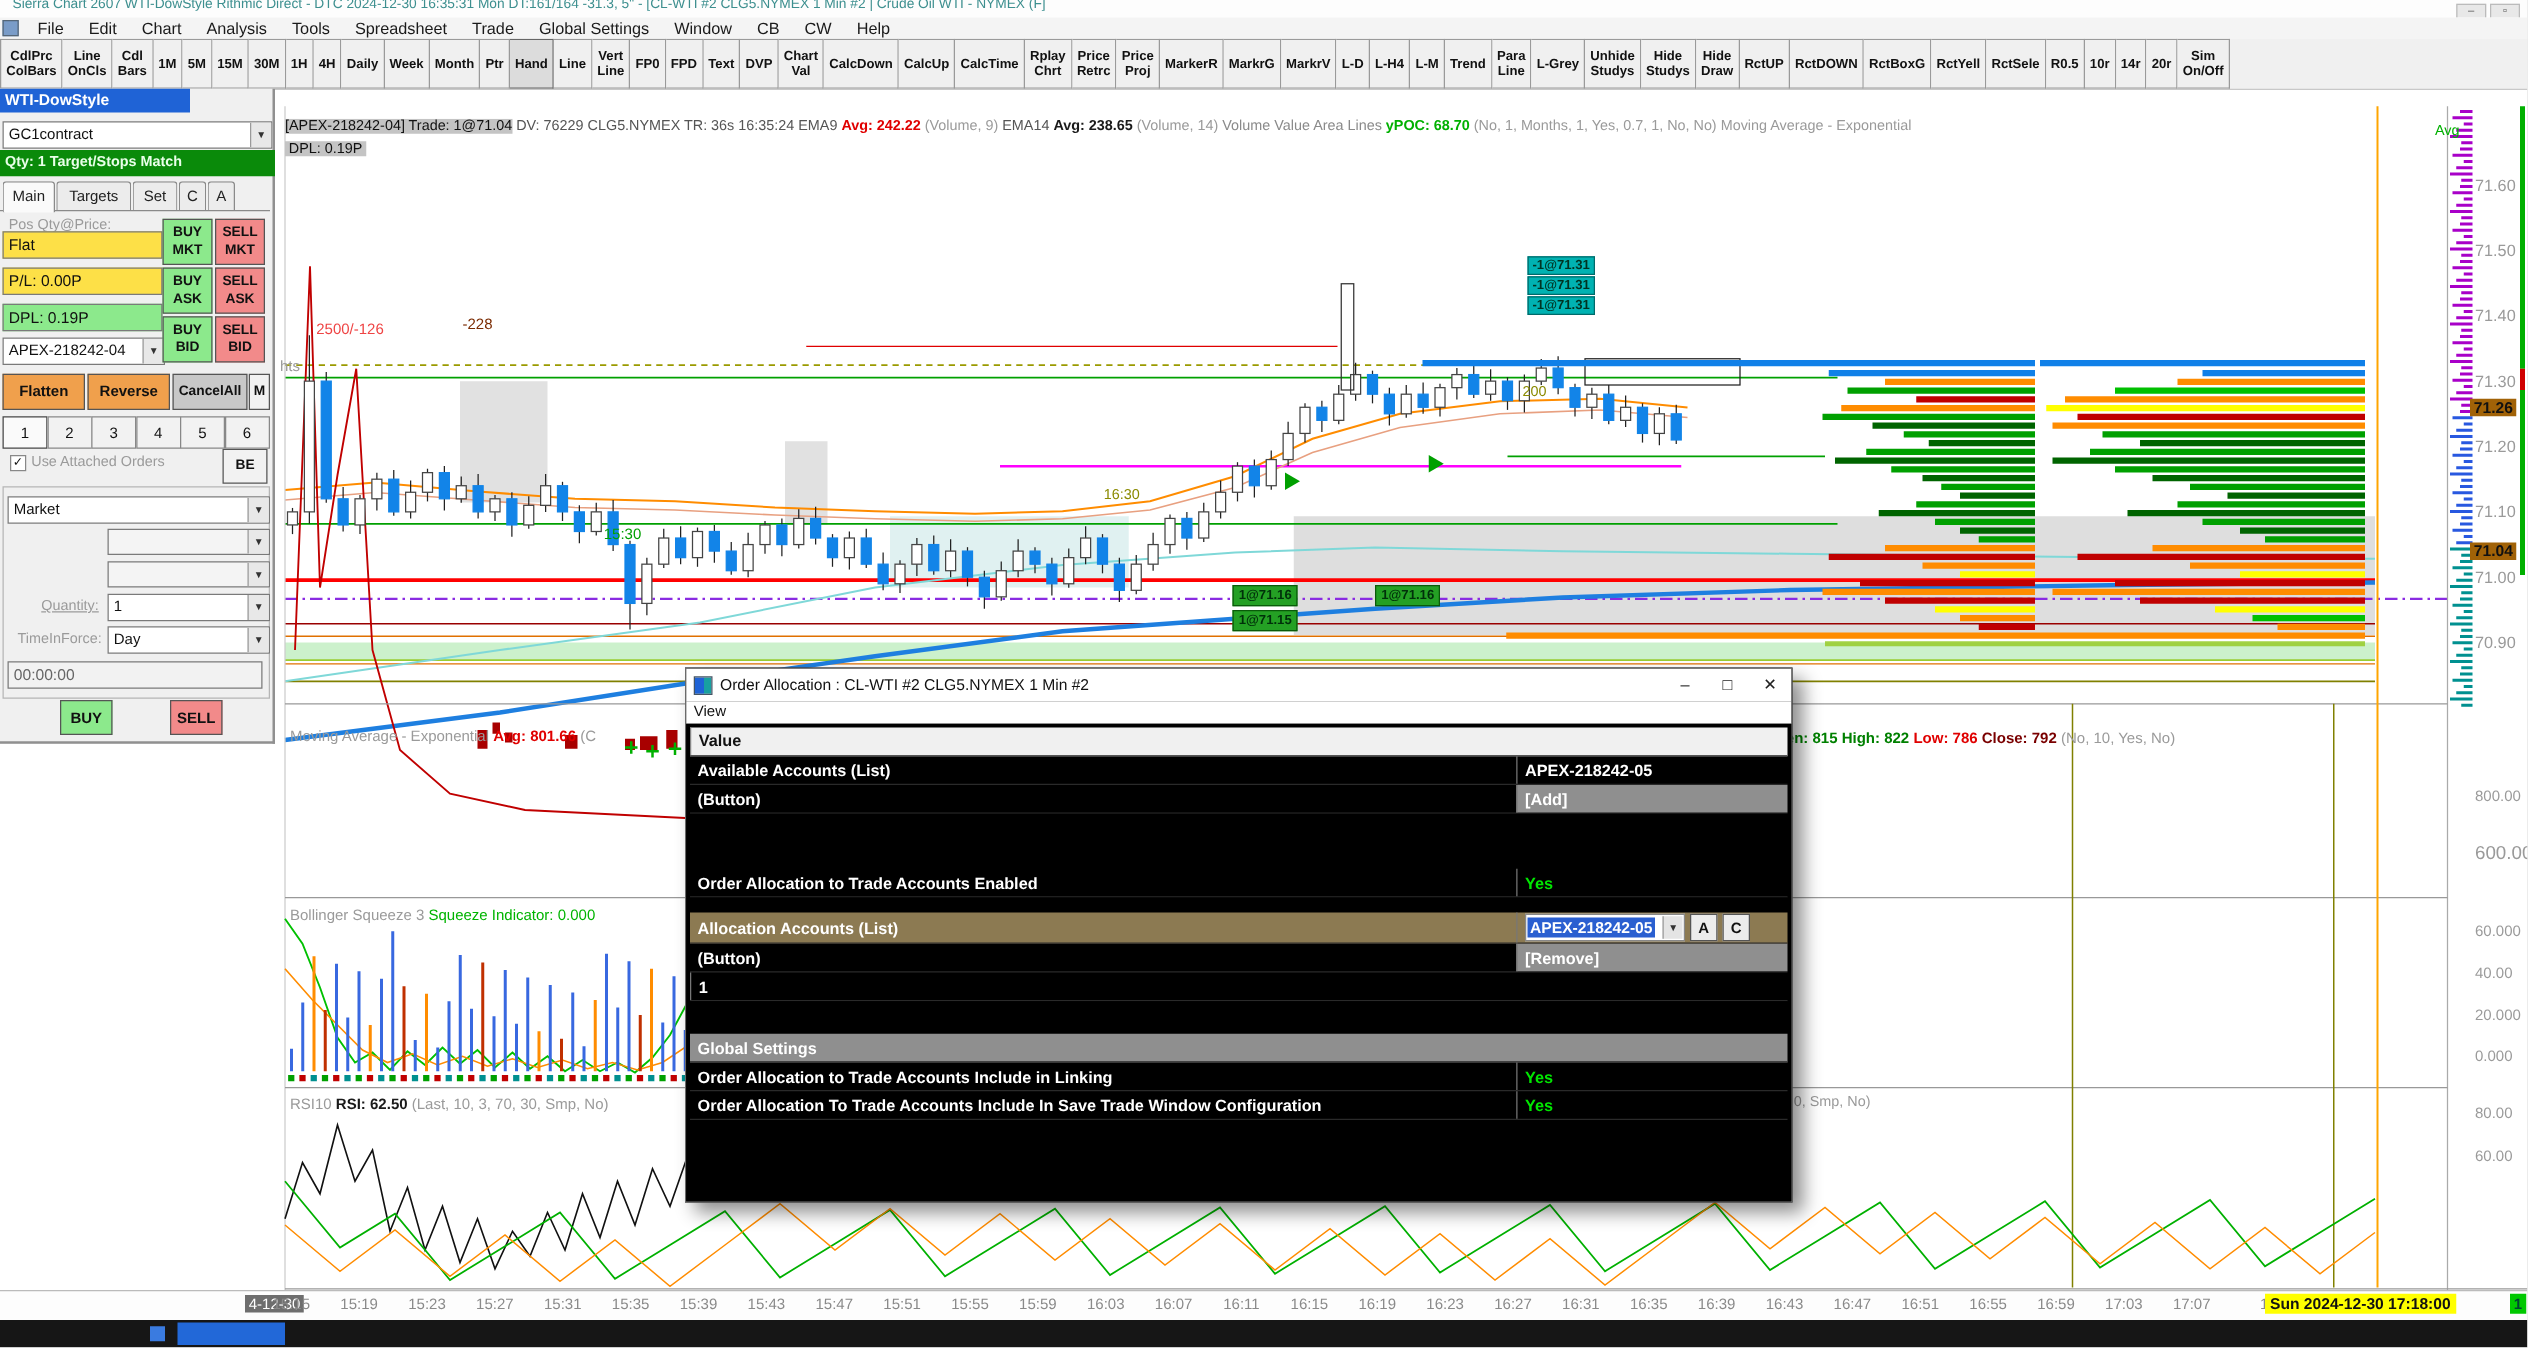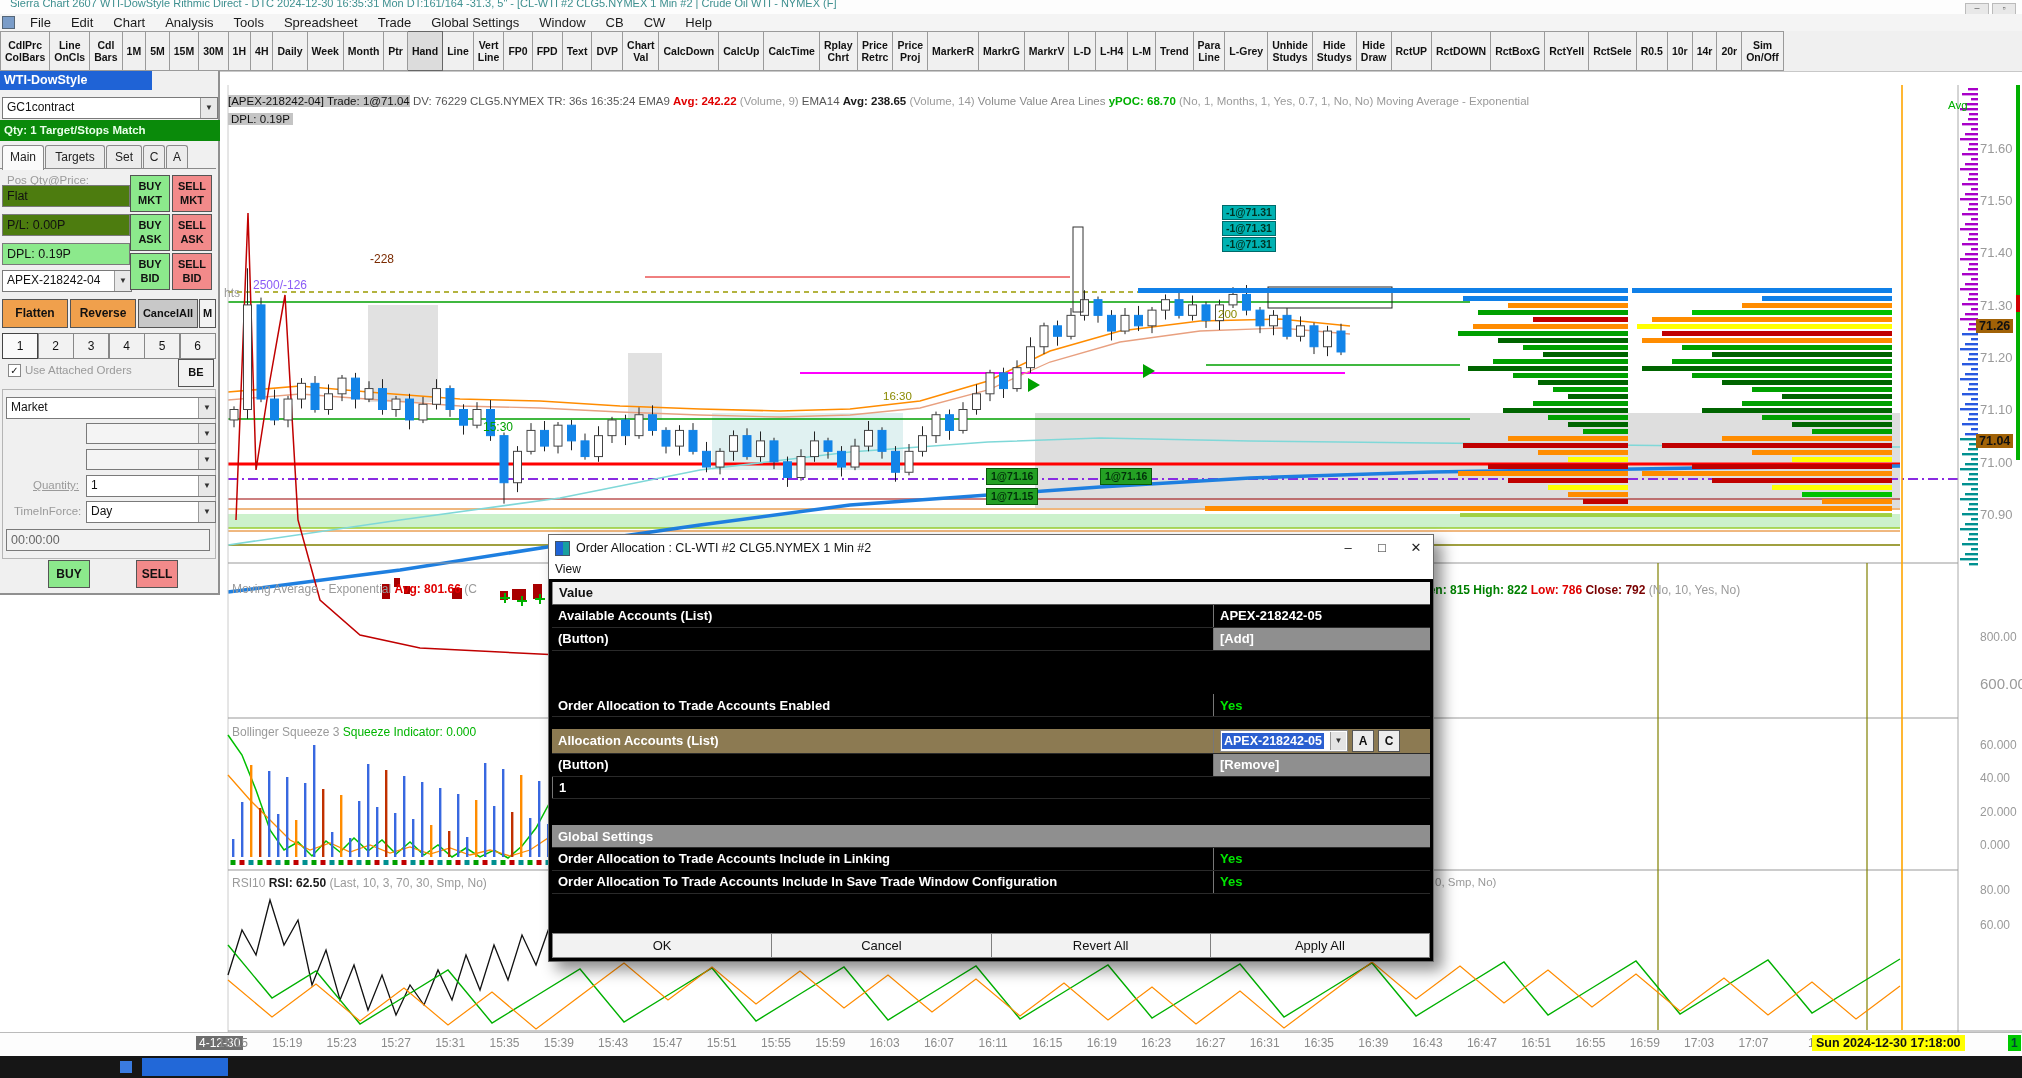--- a/index.html
+++ b/index.html
@@ -38,21 +38,21 @@
   .combo .dd{position:absolute;right:0;top:0;bottom:0;width:16px;background:#e8e8e8;border-left:1px solid #9a9a9a;
              font-size:8px;color:#333;display:flex;align-items:center;justify-content:center;}
   .combo.disabled{background:#f4f4f4;color:#999;}
   #tp-qtybanner{position:absolute;left:0;top:49px;width:216px;height:21px;background:#0a8a0a;color:#e9ffe9;
             font-weight:bold;font-size:11.5px;line-height:21px;padding-left:4px;}
   .tp-tab{position:absolute;top:74px;height:22px;background:#ececec;border:1px solid #8a8a8a;border-bottom:none;
           font-size:12px;text-align:center;line-height:22px;border-radius:3px 3px 0 0;color:#222;}
   .tp-tab.active{background:#fafafa;font-weight:normal;height:24px;z-index:2;}
   .tp-tabline{position:absolute;left:0;top:97px;width:216px;height:1px;background:#8a8a8a;}
   .graylabel{position:absolute;color:#9a9a9a;font-size:11.5px;}
-  .tp-input{position:absolute;background:#4d7c0f;border:1px solid #7a7a7a;font-size:12.5px;padding-left:4px;line-height:20px;}
+  .tp-input{position:absolute;background:#fde047;border:1px solid #7a7a7a;font-size:12.5px;padding-left:4px;line-height:20px;}
   .tradebtn{position:absolute;border:1px solid #555;font-weight:bold;font-size:11px;line-height:1.25;text-align:center;
             display:flex;align-items:center;justify-content:center;white-space:pre-line;color:#111;}
   .buy{background:#8ce98c;}
   .sell{background:#f28a8a;}
   .orangebtn{background:#f0a04c;}
   .graybtn{background:#c8c8c8;}
   .numbtn{position:absolute;top:262px;height:24px;width:34px;background:#f2f2f2;border:1px solid #888;
           text-align:center;line-height:24px;font-size:12px;}
   .numbtn.first{background:#fafafa;border-color:#444;}
   #tp-group{position:absolute;left:2px;top:318px;width:212px;height:168px;border:1px solid #b5b5b5;}
@@ -724,21 +724,21 @@
       <div class="tp-tab" style="left: 166px; width: 20px;">A</div>
       <div class="numbtn first" style="left: 2px;">1</div>
       <div class="numbtn" style="left: 37.5px;">2</div>
       <div class="numbtn" style="left: 73px;">3</div>
       <div class="numbtn" style="left: 108.5px;">4</div>
       <div class="numbtn" style="left: 144px;">5</div>
       <div class="numbtn" style="left: 179.5px;">6</div>
     </div>
 
   <div id="annot-layer">
-      <div class="txtlabel" style="left: 253px; top: 278px; color: #8b5cf6; font-size: 12px;">2500/-126</div>
+      <div class="txtlabel" style="left: 253px; top: 256px; color: #ef4444; font-size: 12px;">2500/-126</div>
       <div class="txtlabel" style="left: 370px; top: 252px; color: rgb(122, 42, 0); font-size: 12px;">-228</div>
       <div class="txtlabel" style="left: 224px; top: 286px; color: rgb(154, 154, 154); font-size: 12px;">hts</div>
       <div class="txtlabel" style="left: 1218px; top: 308px; color: rgb(138, 138, 0); font-size: 11.5px;">200</div>
       <div class="txtlabel" style="left: 883px; top: 390px; color: rgb(138, 138, 0); font-size: 11.5px;">16:30</div>
       <div class="txtlabel" style="left: 483px; top: 420px; color: rgb(0, 160, 0); font-size: 12px;">15:30</div>
       <div class="chip" style="left: 986px; top: 468px; background: rgb(36, 160, 36); border: 1px solid rgb(10, 90, 10); font-weight: bold; font-size: 10.5px; padding: 0px 4px; line-height: 15px; color: rgb(0, 48, 10);">1@71.16</div>
       <div class="chip" style="left: 986px; top: 488px; background: rgb(36, 160, 36); border: 1px solid rgb(10, 90, 10); font-weight: bold; font-size: 10.5px; padding: 0px 4px; line-height: 15px; color: rgb(0, 48, 10);">1@71.15</div>
       <div class="chip" style="left: 1100px; top: 468px; background: rgb(36, 160, 36); border: 1px solid rgb(10, 90, 10); font-weight: bold; font-size: 10.5px; padding: 0px 4px; line-height: 15px; color: rgb(0, 48, 10);">1@71.16</div>
       <div class="chip" style="left: 1222px; top: 205px; background: rgb(0, 178, 178); border: 1px solid rgb(0, 106, 106); font-weight: bold; font-size: 10.5px; padding: 0px 3px; line-height: 13px; color: rgb(0, 51, 34);">-1@71.31</div>
       <div class="chip" style="left: 1222px; top: 221px; background: rgb(0, 178, 178); border: 1px solid rgb(0, 106, 106); font-weight: bold; font-size: 10.5px; padding: 0px 3px; line-height: 13px; color: rgb(0, 51, 34);">-1@71.31</div>
@@ -861,26 +861,20 @@
         </div>
         <div class="dlg-row" style="height: 22px;">
           <div class="dlg-cell-l">Order Allocation to Trade Accounts Include in Linking</div>
           <div class="dlg-cell-v vgreen">Yes</div>
         </div>
         <div class="dlg-row" style="height: 22px;">
           <div class="dlg-cell-l">Order Allocation To Trade Accounts Include In Save Trade Window Configuration</div>
           <div class="dlg-cell-v vgreen">Yes</div>
         </div>
         <div style="height: 40px; background: rgb(0, 0, 0);"></div>
-        <div class="dlg-buttons">
-          <div class="dlg-btn">OK</div>
-          <div class="dlg-btn">Cancel</div>
-          <div class="dlg-btn">Revert All</div>
-          <div class="dlg-btn">Apply All</div>
-        </div>
       </div>
   </div>
 
   <div id="taskbar" class="abs">
     <span class="tb-ico"></span>
     <span class="tb-blue"></span>
   </div>
 
 </div>
 

